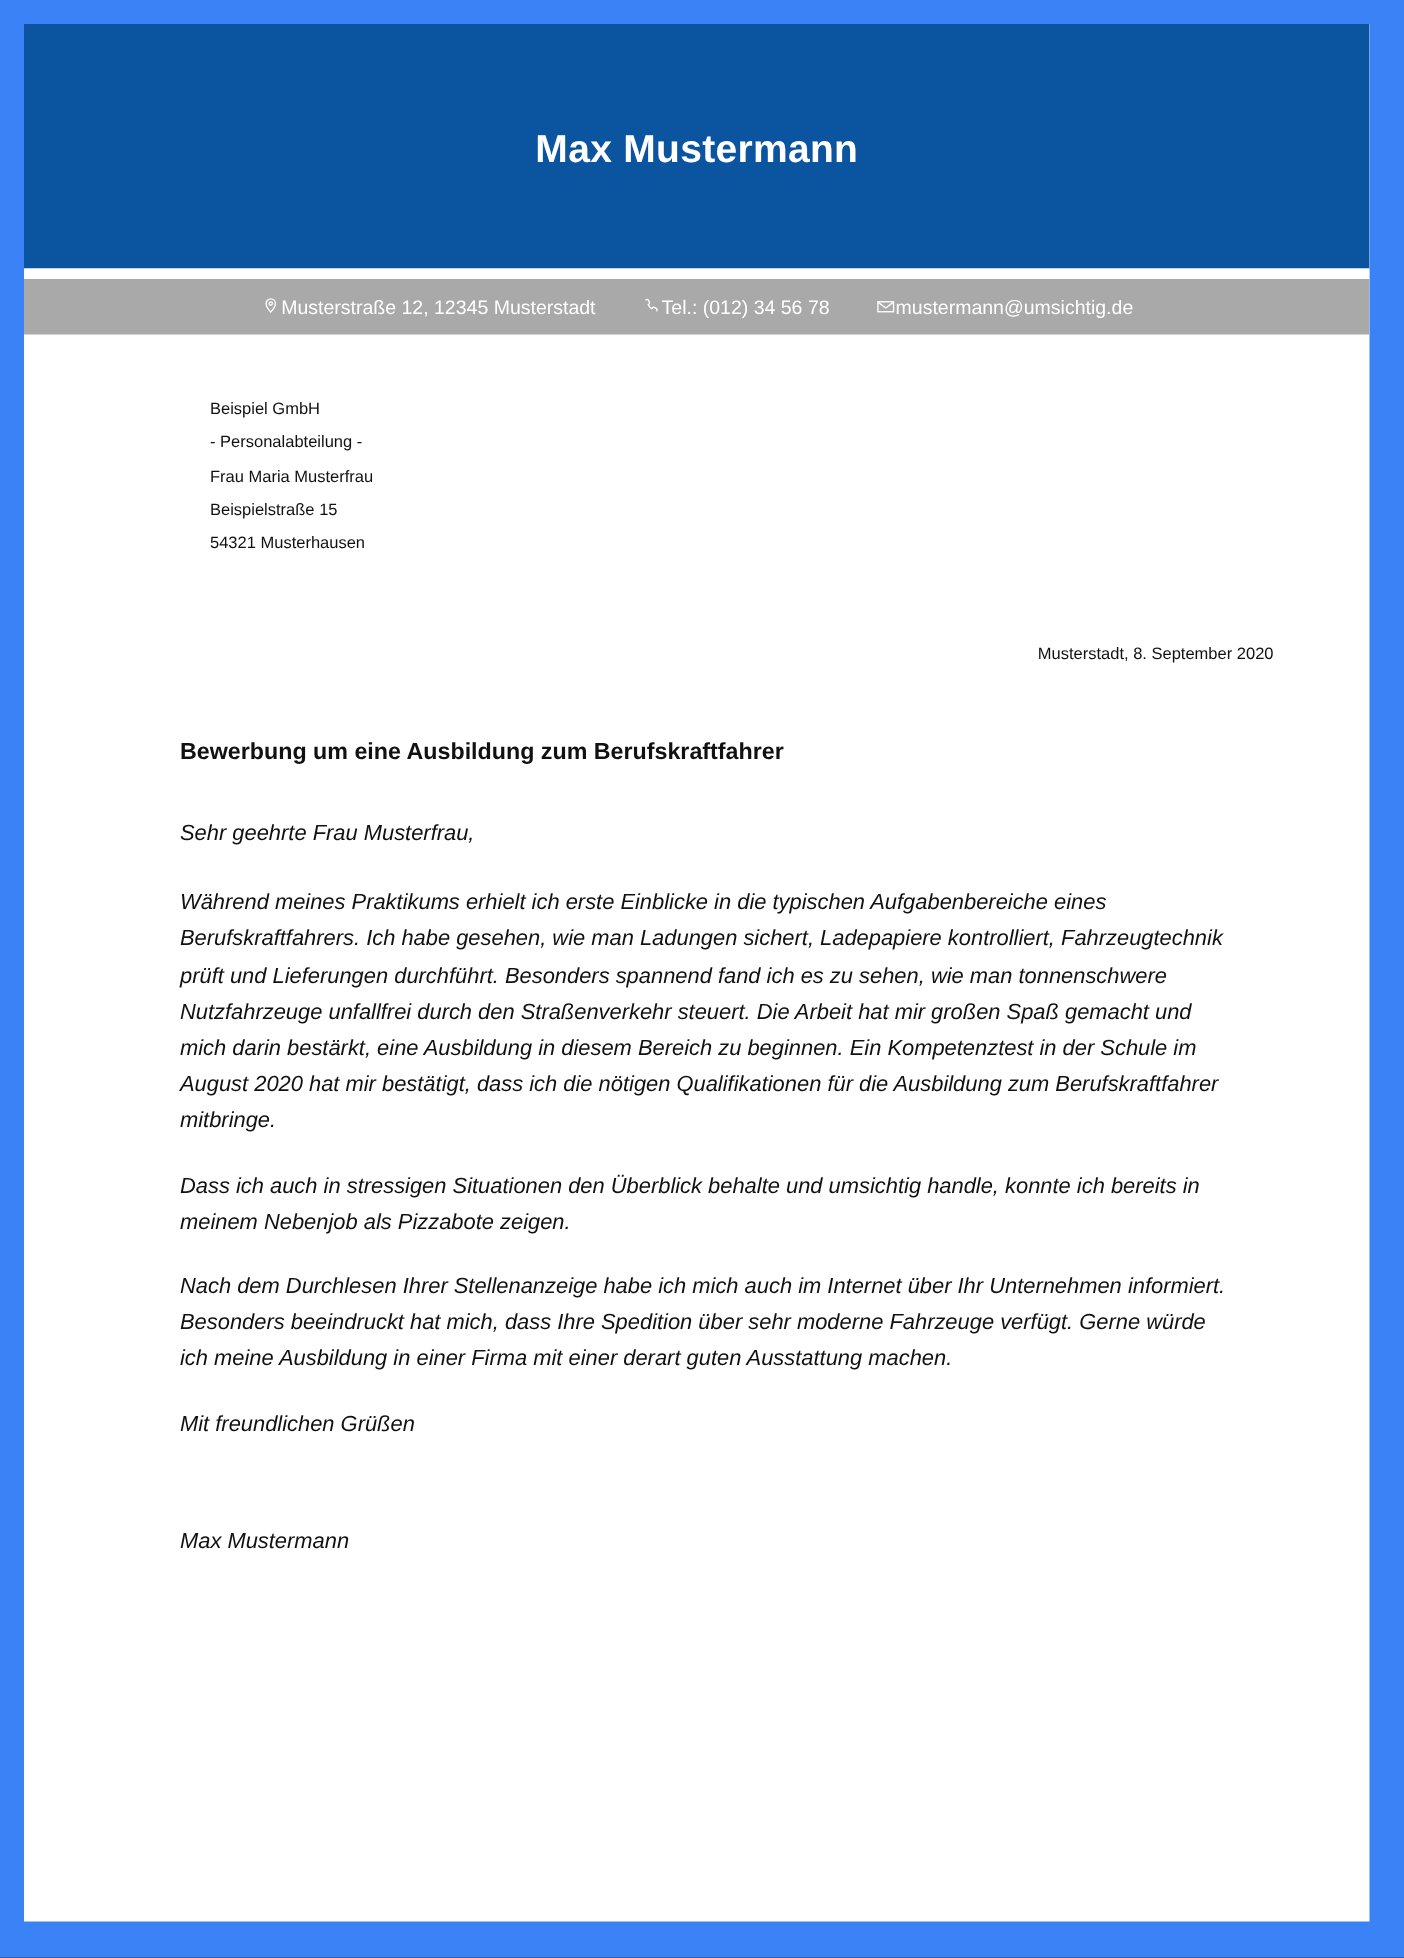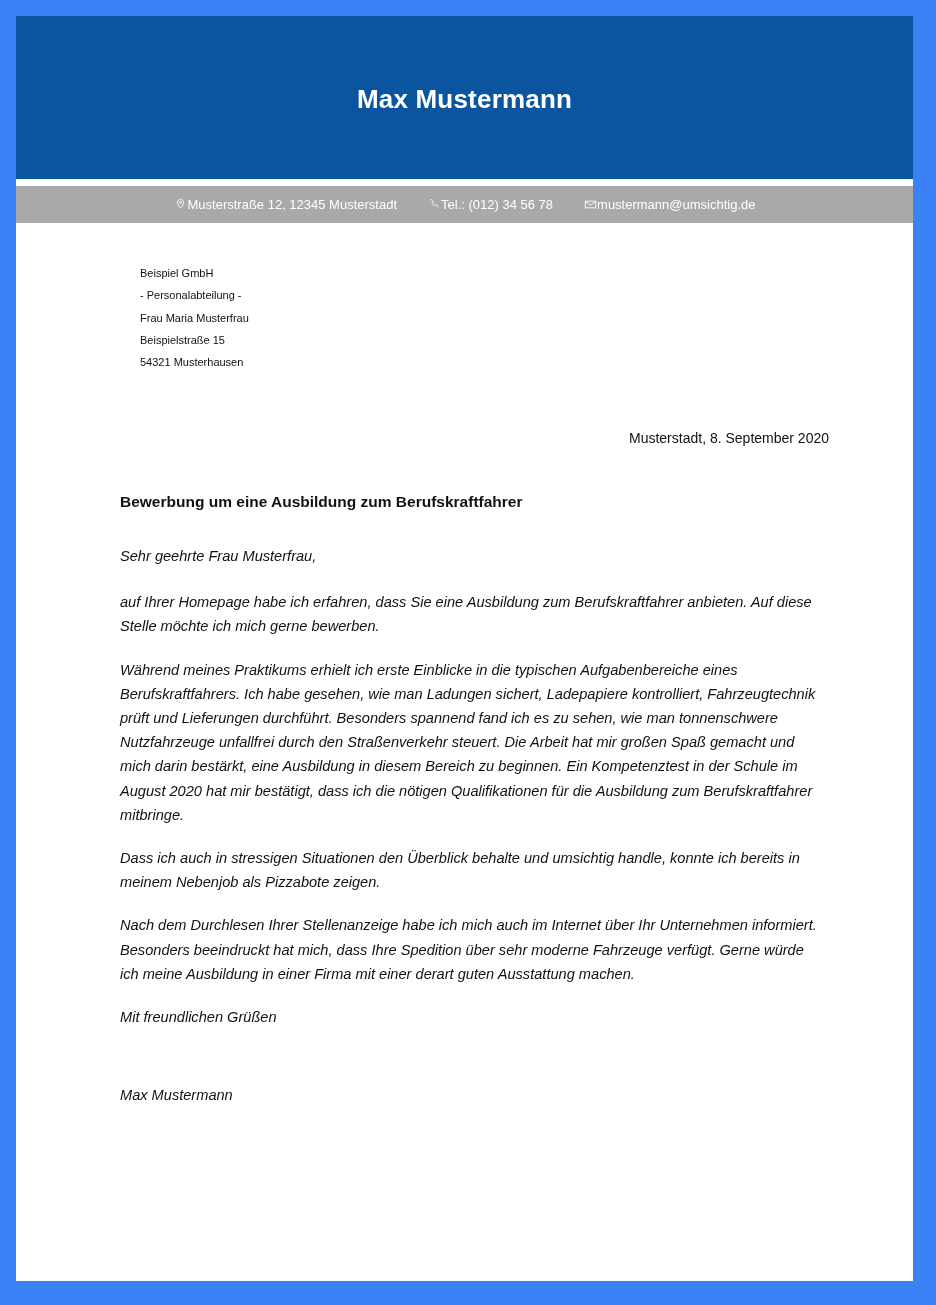--- a/index.html
+++ b/index.html
@@ -110,23 +110,23 @@
     left: 104px;
     top: 39px;
     font-size: 11px;
     line-height: 22.3px;
     white-space: pre-line;
     margin-left: 20px;
   }
 
   .date-line {
     position: absolute;
-    right: 84px;
+    right: 64px;
     top: 207px;
-    font-size: 14px;
+    font-size: 11px;
     padding-left: 43px;
   }
 
   .subject {
     position: absolute;
     left: 104px;
     top: 270px;
     font-size: 15.5px;
     font-weight: bold;
   }
@@ -199,21 +199,20 @@
 Frau Maria Musterfrau
 Beispielstraße 15
 54321 Musterhausen</div>
 
       <div class="date-line">Musterstadt, 8. September 2020</div>
 
       <div class="subject">Bewerbung um eine Ausbildung zum Berufskraftfahrer</div>
 
       <div class="letter-text">
         <p class="salutation">Sehr geehrte Frau Musterfrau,</p>
-        <p>auf Ihrer Homepage habe ich erfahren, dass Sie eine Ausbildung zum Berufskraftfahrer anbieten. Auf diese Stelle möchte ich mich gerne bewerben.</p>
         <p>Während meines Praktikums erhielt ich erste Einblicke in die typischen Aufgabenbereiche eines Berufskraftfahrers. Ich habe gesehen, wie man Ladungen sichert, Ladepapiere kontrolliert, Fahrzeugtechnik prüft und Lieferungen durchführt. Besonders spannend fand ich es zu sehen, wie man tonnenschwere Nutzfahrzeuge unfallfrei durch den Straßenverkehr steuert. Die Arbeit hat mir großen Spaß gemacht und mich darin bestärkt, eine Ausbildung in diesem Bereich zu beginnen. Ein Kompetenztest in der Schule im August 2020 hat mir bestätigt, dass ich die nötigen Qualifikationen für die Ausbildung zum Berufskraftfahrer mitbringe.</p>
         <p>Dass ich auch in stressigen Situationen den Überblick behalte und umsichtig handle, konnte ich bereits in meinem Nebenjob als Pizzabote zeigen.</p>
         <p>Nach dem Durchlesen Ihrer Stellenanzeige habe ich mich auch im Internet über Ihr Unternehmen informiert. Besonders beeindruckt hat mich, dass Ihre Spedition über sehr moderne Fahrzeuge verfügt. Gerne würde ich meine Ausbildung in einer Firma mit einer derart guten Ausstattung machen.</p>
         <p class="closing">Mit freundlichen Grüßen</p>
         <p class="signature">Max Mustermann</p>
       </div>
 
     </div>
 
   </div>

